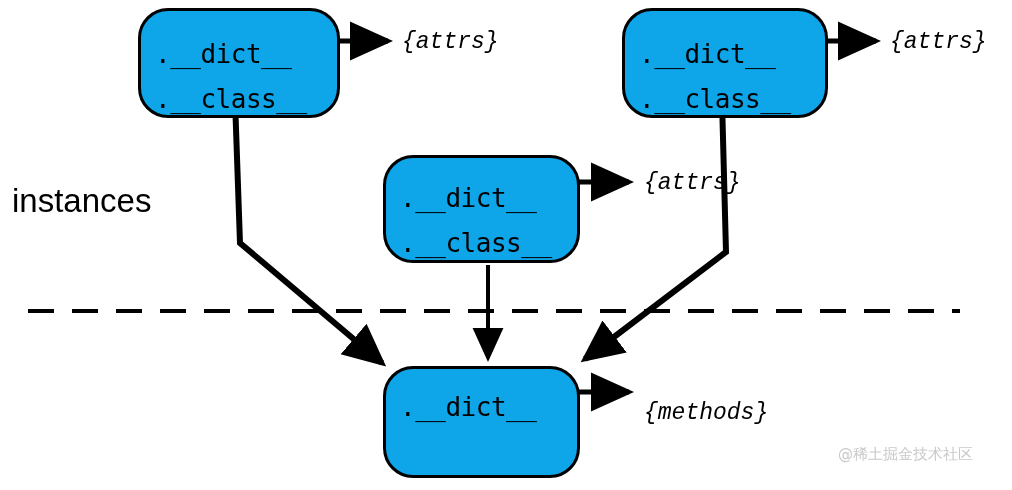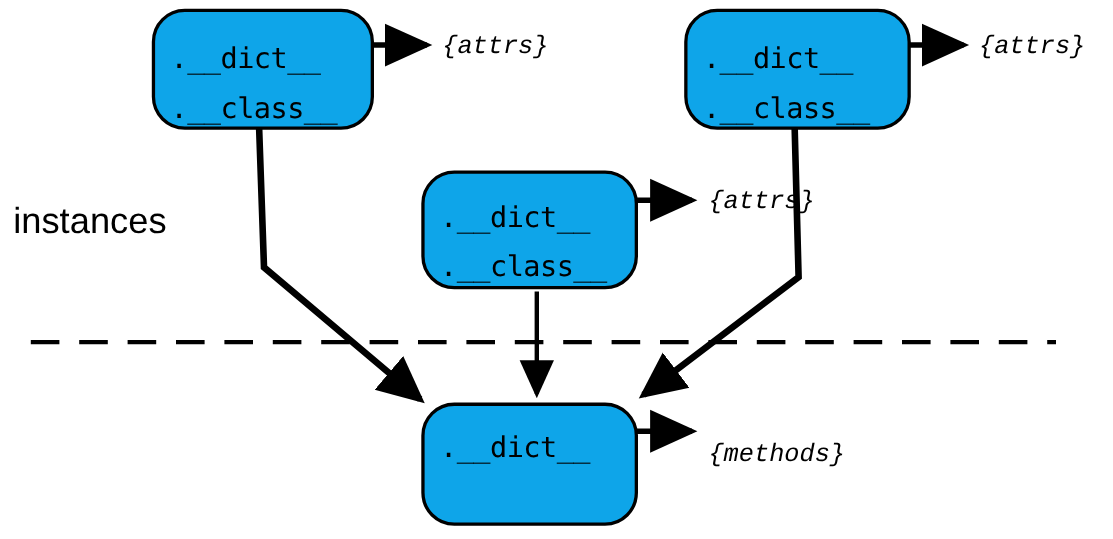--- a/index.html
+++ b/index.html
@@ -125,14 +125,15 @@
 
   <span class="target-label" style="left:890px; top:29px;">{attrs}</span>
 
   <span class="target-label" style="left:644px; top:170px;">{attrs}</span>
 
   <span class="target-label" style="left:644px; top:400px;">{methods}</span>
 
   <span class="side-label" style="left:12px; top:182px;">instances</span>
 
 
+  <span class="watermark" style="left:838px; top:445px;">@稀土掘金技术社区</span>
 
 </div>
 
 </body></html>

